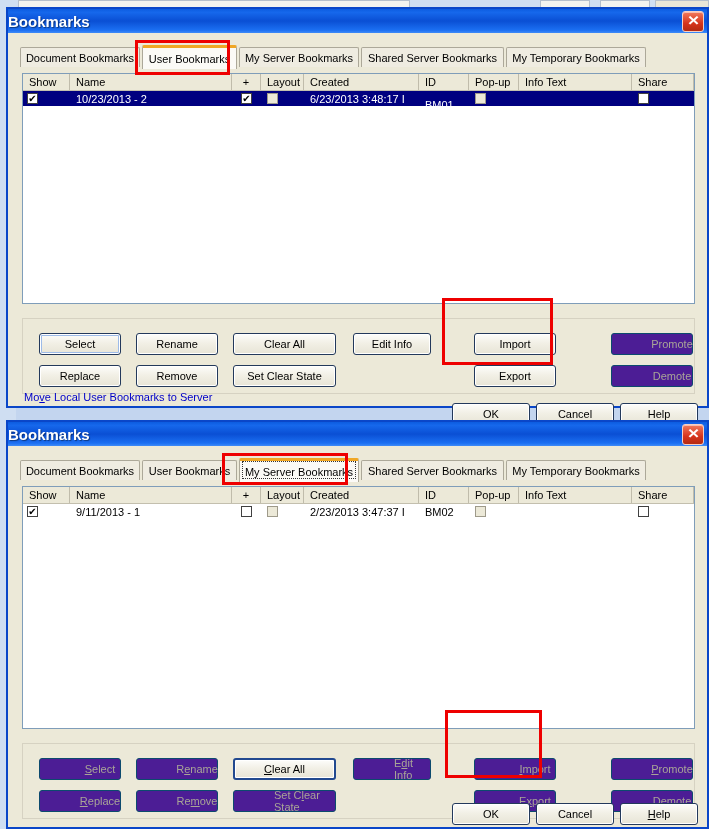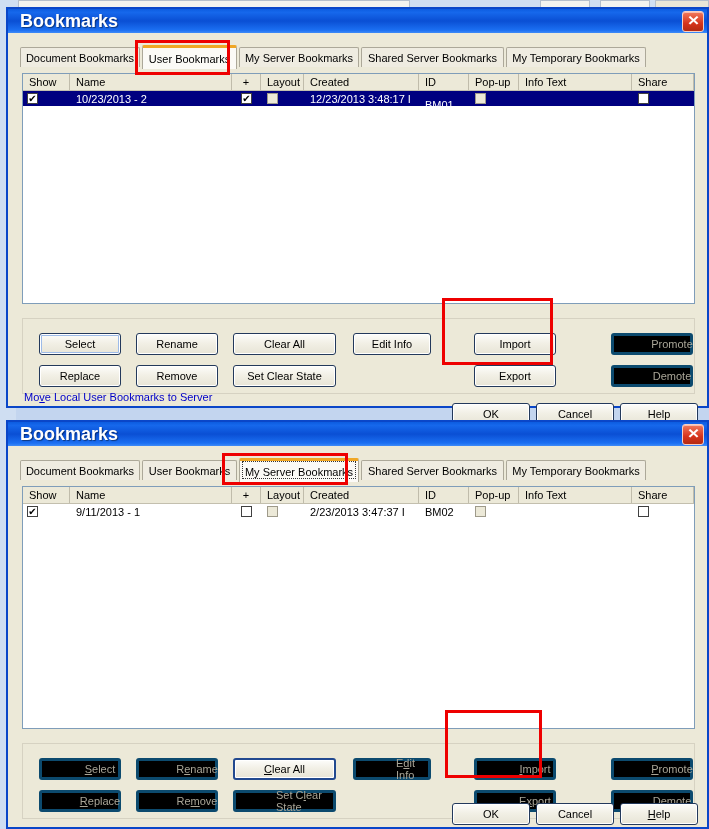--- a/index.html
+++ b/index.html
@@ -26,21 +26,21 @@
     border:2px solid #0a46c8;box-sizing:border-box;}
   .win-top{left:6px;top:7px;width:703px;height:401px;}
   .win-bottom{left:6px;top:420px;width:703px;height:409px;}
 
   .titlebar{
     position:relative;height:24px;
     background:linear-gradient(to bottom,#0c5ce0 0%,#1668ec 14%,#0a4fd4 50%,#1b6ff2 88%,#3e8bf8 100%);
     display:flex;align-items:center;
   }
   .titlebar .title{
-    color:#fff;font-weight:bold;font-size:18px;margin-left:12px;
+    color:#fff;font-weight:bold;font-size:15px;margin-left:0;
     text-shadow:1px 1px 1px rgba(0,0,0,.45);
     font-family:"Liberation Sans",sans-serif;
   }
   .close-btn{
     position:absolute;right:3px;top:2px;width:20px;height:19px;
     background:linear-gradient(to bottom,#f07a5e,#d6341c 60%,#b42a12);
     border:1px solid #f6cfc4;border-radius:3px;
     display:flex;align-items:center;justify-content:center;
     color:#fff;font-weight:bold;font-size:13px;line-height:1;
     box-shadow:inset 0 1px 0 rgba(255,255,255,.5);
@@ -104,21 +104,21 @@
   }
   .btn{
     position:absolute;box-sizing:border-box;
     background:linear-gradient(to bottom,#fdfdfb 0%,#f2f0e6 45%,#e7e4d6 100%);
     border:1px solid #23395b;border-radius:3px;
     font-size:11px;color:#000;display:flex;align-items:center;justify-content:center;
     cursor:pointer;font-family:"Liberation Sans",sans-serif;
     box-shadow:inset 0 0 0 1px #fff;
   }
   .btn.disabled{
-    background:#000000;border:3px solid #0c4a6e;color:#a9a597;
+    background:#4c1d95;border:1px solid #0c4a6e;color:#a9a597;
     box-shadow:none;cursor:default;padding-left:40px;
   }
   .btn.default{border:2px solid #22498f;box-shadow:inset 0 0 0 1px #fff;font-weight:normal;}
   .btn.focused{box-shadow:inset 0 0 0 1px #fff, inset 0 0 0 2px #9dbbe8;}
   .btn u{text-decoration:underline;}
 
   .linklabel{
     position:absolute;color:#0000c8;font-size:11px;cursor:pointer;
     font-family:"Liberation Sans",sans-serif;
   }
@@ -180,21 +180,21 @@
           <div class="cell" style="width: 47px; flex: 0 0 auto; padding-left: 4px;">
             <div class="chk">✔</div>
           </div>
           <div class="cell" style="width: 162px; flex: 0 0 auto;">10/23/2013 - 2</div>
           <div class="cell ctr" style="width: 29px; flex: 0 0 auto;">
             <div class="chk">✔</div>
           </div>
           <div class="cell" style="width: 43px; flex: 0 0 auto;">
             <div class="chk dim"></div>
           </div>
-          <div class="cell" style="width: 115px; flex: 0 0 auto;">12/23/2013 3:48:17 I</div>
+          <div class="cell" style="width: 115px; flex: 0 0 auto;">6/23/2013 3:48:17 I</div>
           <div class="cell" style="width: 50px; flex: 0 0 auto; margin-top: 12px;">BM01</div>
           <div class="cell" style="width: 50px; flex: 0 0 auto;">
             <div class="chk dim"></div>
           </div>
           <div class="cell" style="width: 113px; flex: 0 0 auto;"></div>
           <div class="cell" style="width: 47px; flex: 1 1 auto;">
             <div class="chk"></div>
           </div>
         </div>
       </div>

